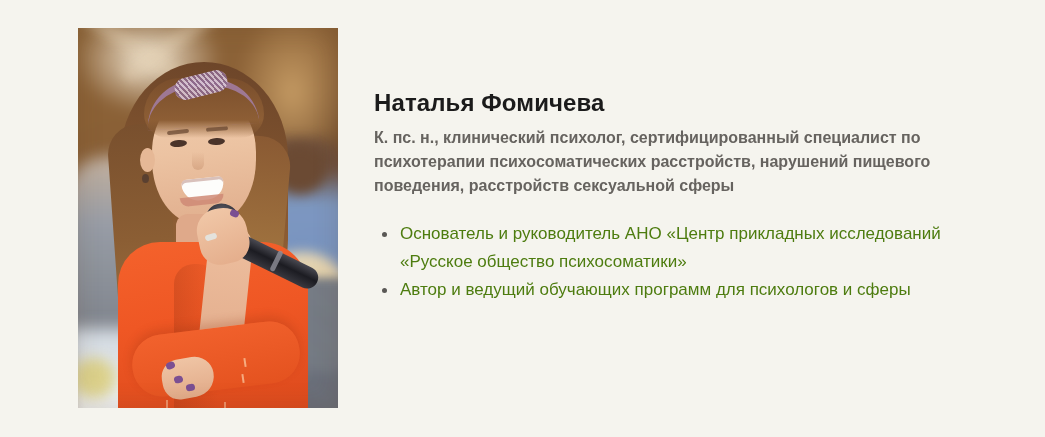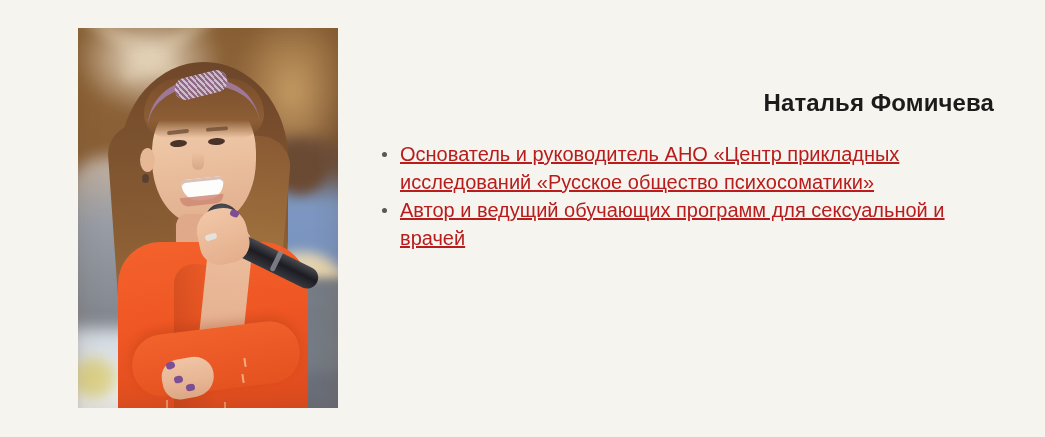--- a/index.html
+++ b/index.html
@@ -377,42 +377,40 @@
     top: 88px;
     width: 620px;
   }
   .person-name {
     margin: 0;
     font-size: 24px;
     line-height: 30px;
     font-weight: bold;
     color: #1b1b1b;
     letter-spacing: 0.1px;
-    text-align: right;
   }
   .person-credentials {
     margin: 8px 0 0 0;
     font-size: 16px;
     line-height: 24px;
     font-weight: bold;
     color: #66635f;
     width: 614px;
   }
   .achievements {
     margin: 22px 0 0 0;
     padding: 0 0 0 22px;
     list-style: none;
   }
   .achievements li {
     position: relative;
-    font-size: 20px;
+    font-size: 17px;
     line-height: 28px;
-    color: #b91c1c;
+    color: #4d7c0f;
     padding-left: 4px;
-    text-decoration: underline;
   }
   .achievements li::before {
     content: "";
     position: absolute;
     left: -14px;
     top: 12px;
     width: 5px;
     height: 5px;
     background: #5a5855;
     border-radius: 50%;
@@ -473,19 +471,20 @@
       <div class="mic-hand"></div>
       <div class="ring"></div>
       <div class="mic-nail"></div>
 
       <div class="photo-soft"></div>
     </div>
   </div>
 
   <div class="info">
     <h2 class="person-name">Наталья Фомичева</h2>
+    <p class="person-credentials">К. пс. н., клинический психолог, сертифицированный специалист по психотерапии психосоматических расстройств, нарушений пищевого поведения, расстройств сексуальной сферы</p>
     <ul class="achievements">
       <li>Основатель и руководитель АНО «Центр прикладных исследований «Русское общество психосоматики»</li>
-      <li>Автор и ведущий обучающих программ для сексуальной и врачей</li>
+      <li>Автор и ведущий обучающих программ для психологов и сферы</li>
     </ul>
   </div>
 
 </div>
 
 </body></html>

